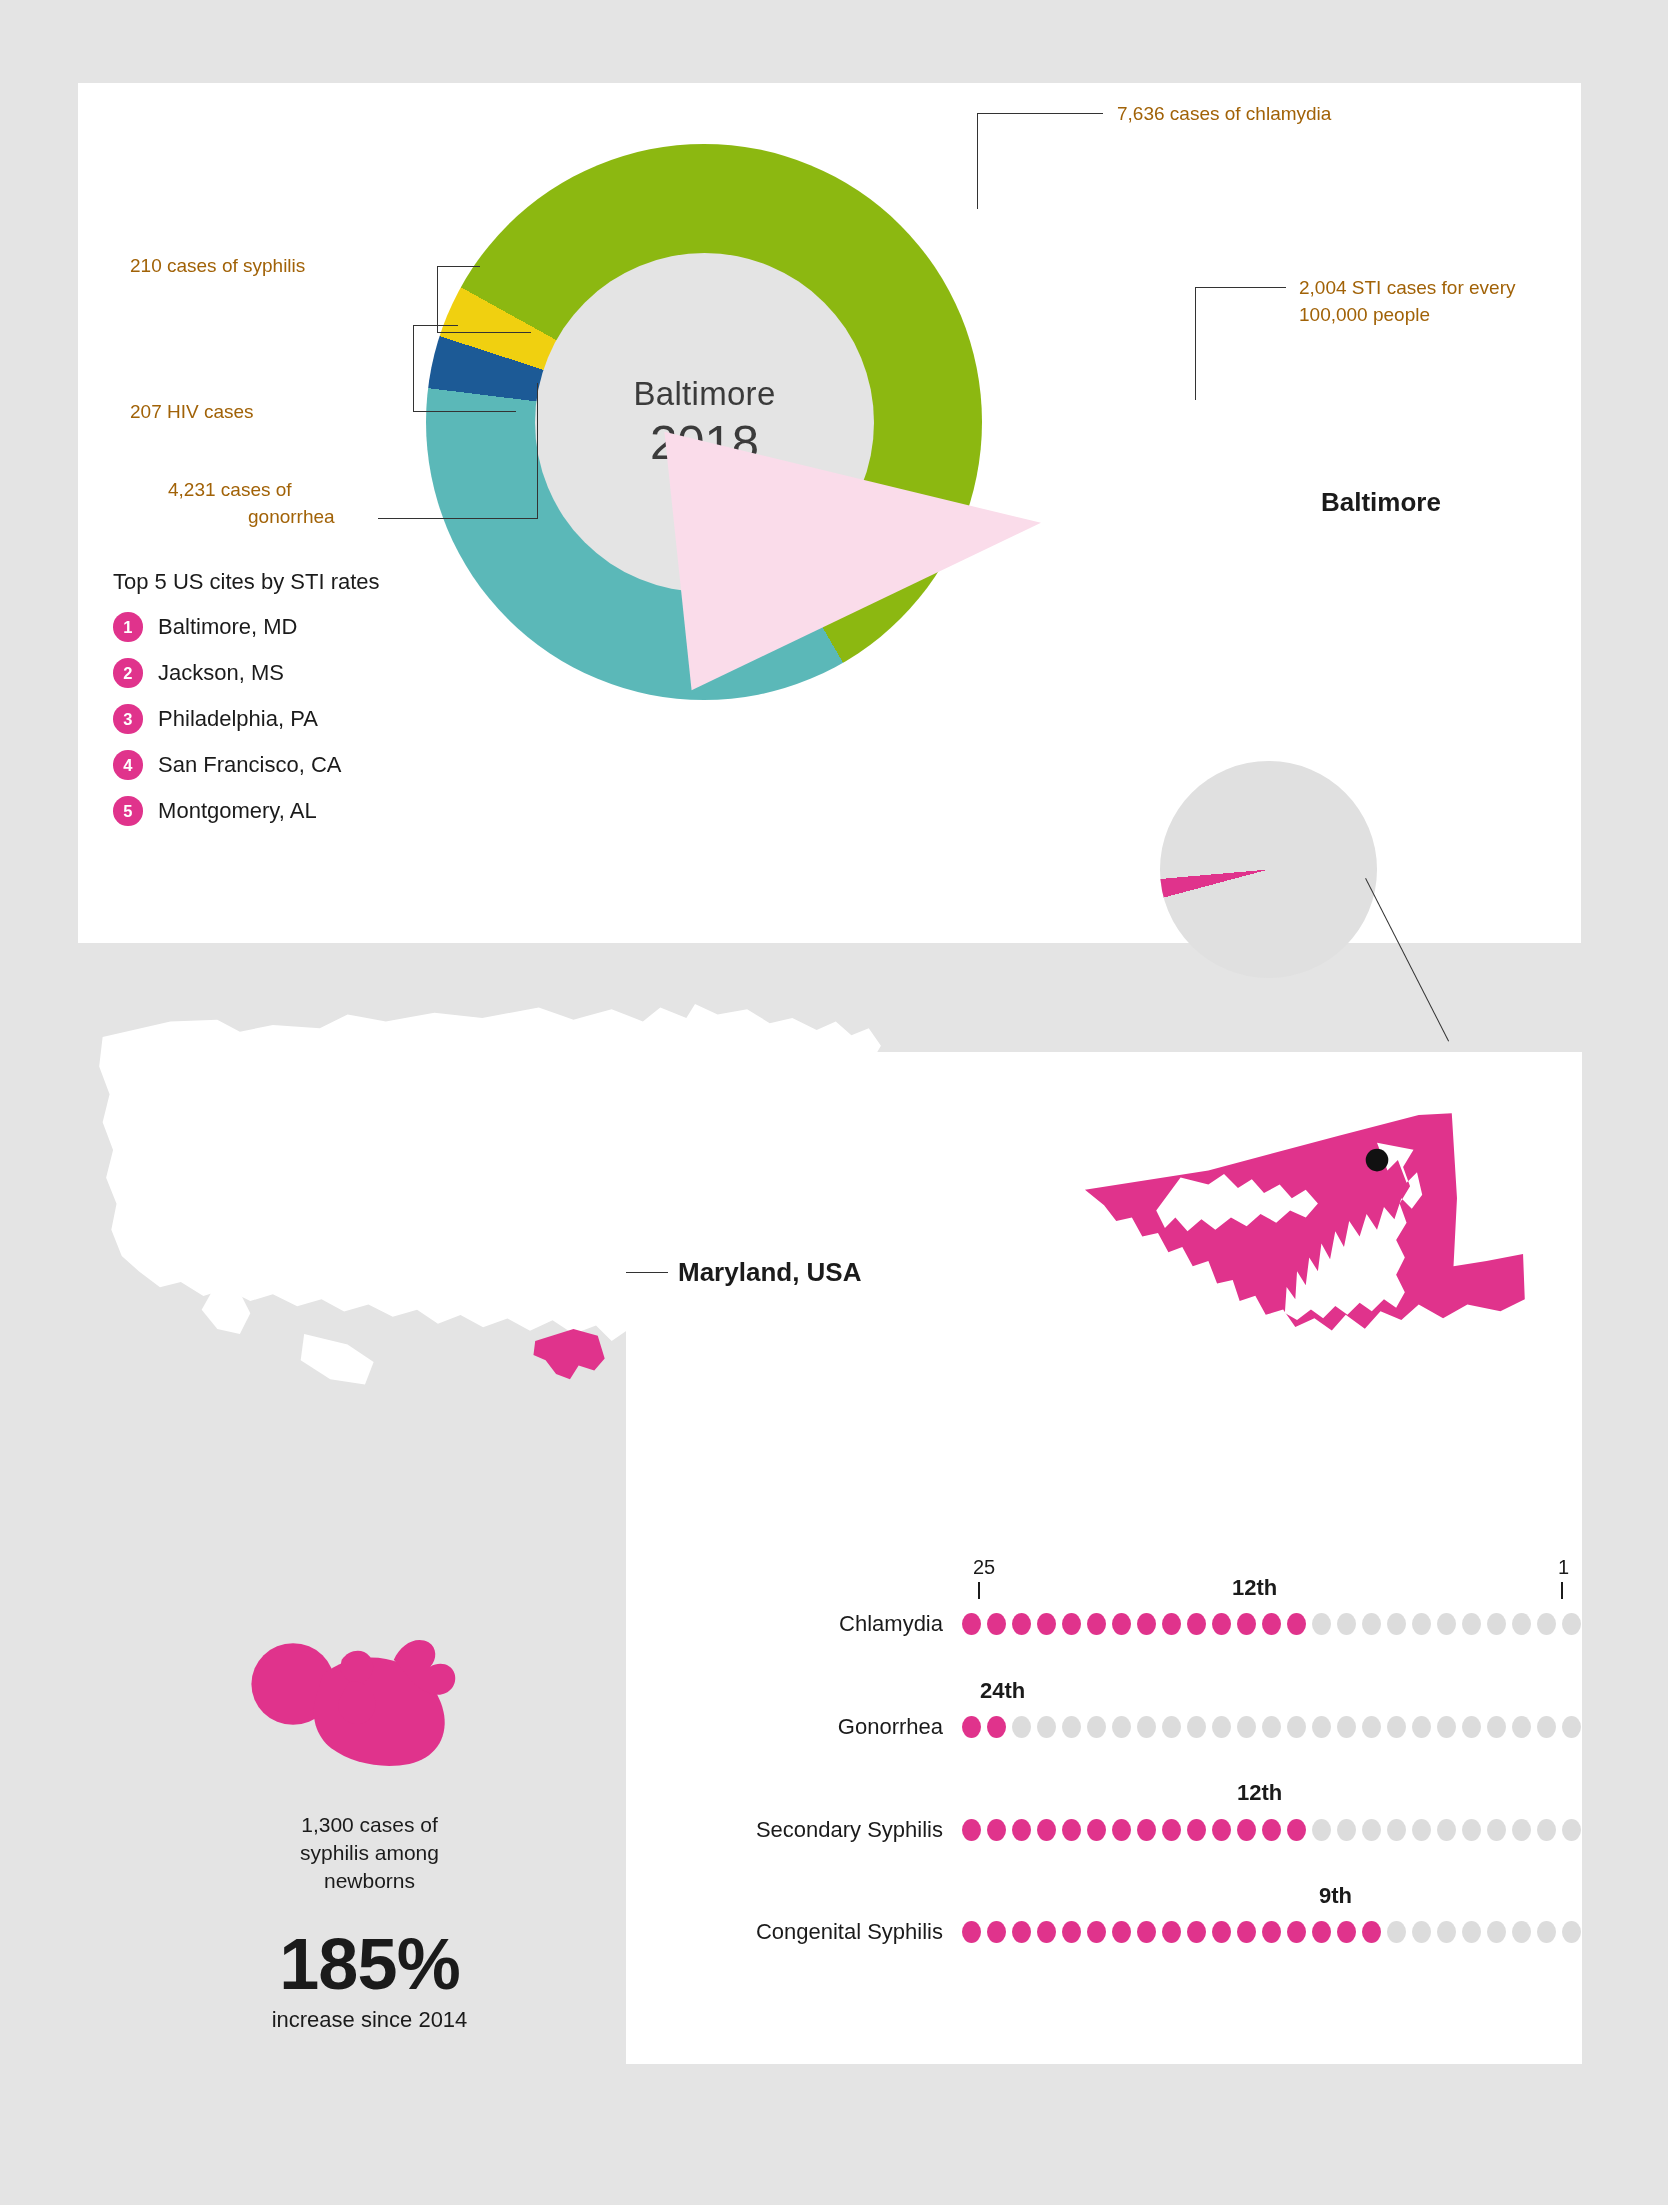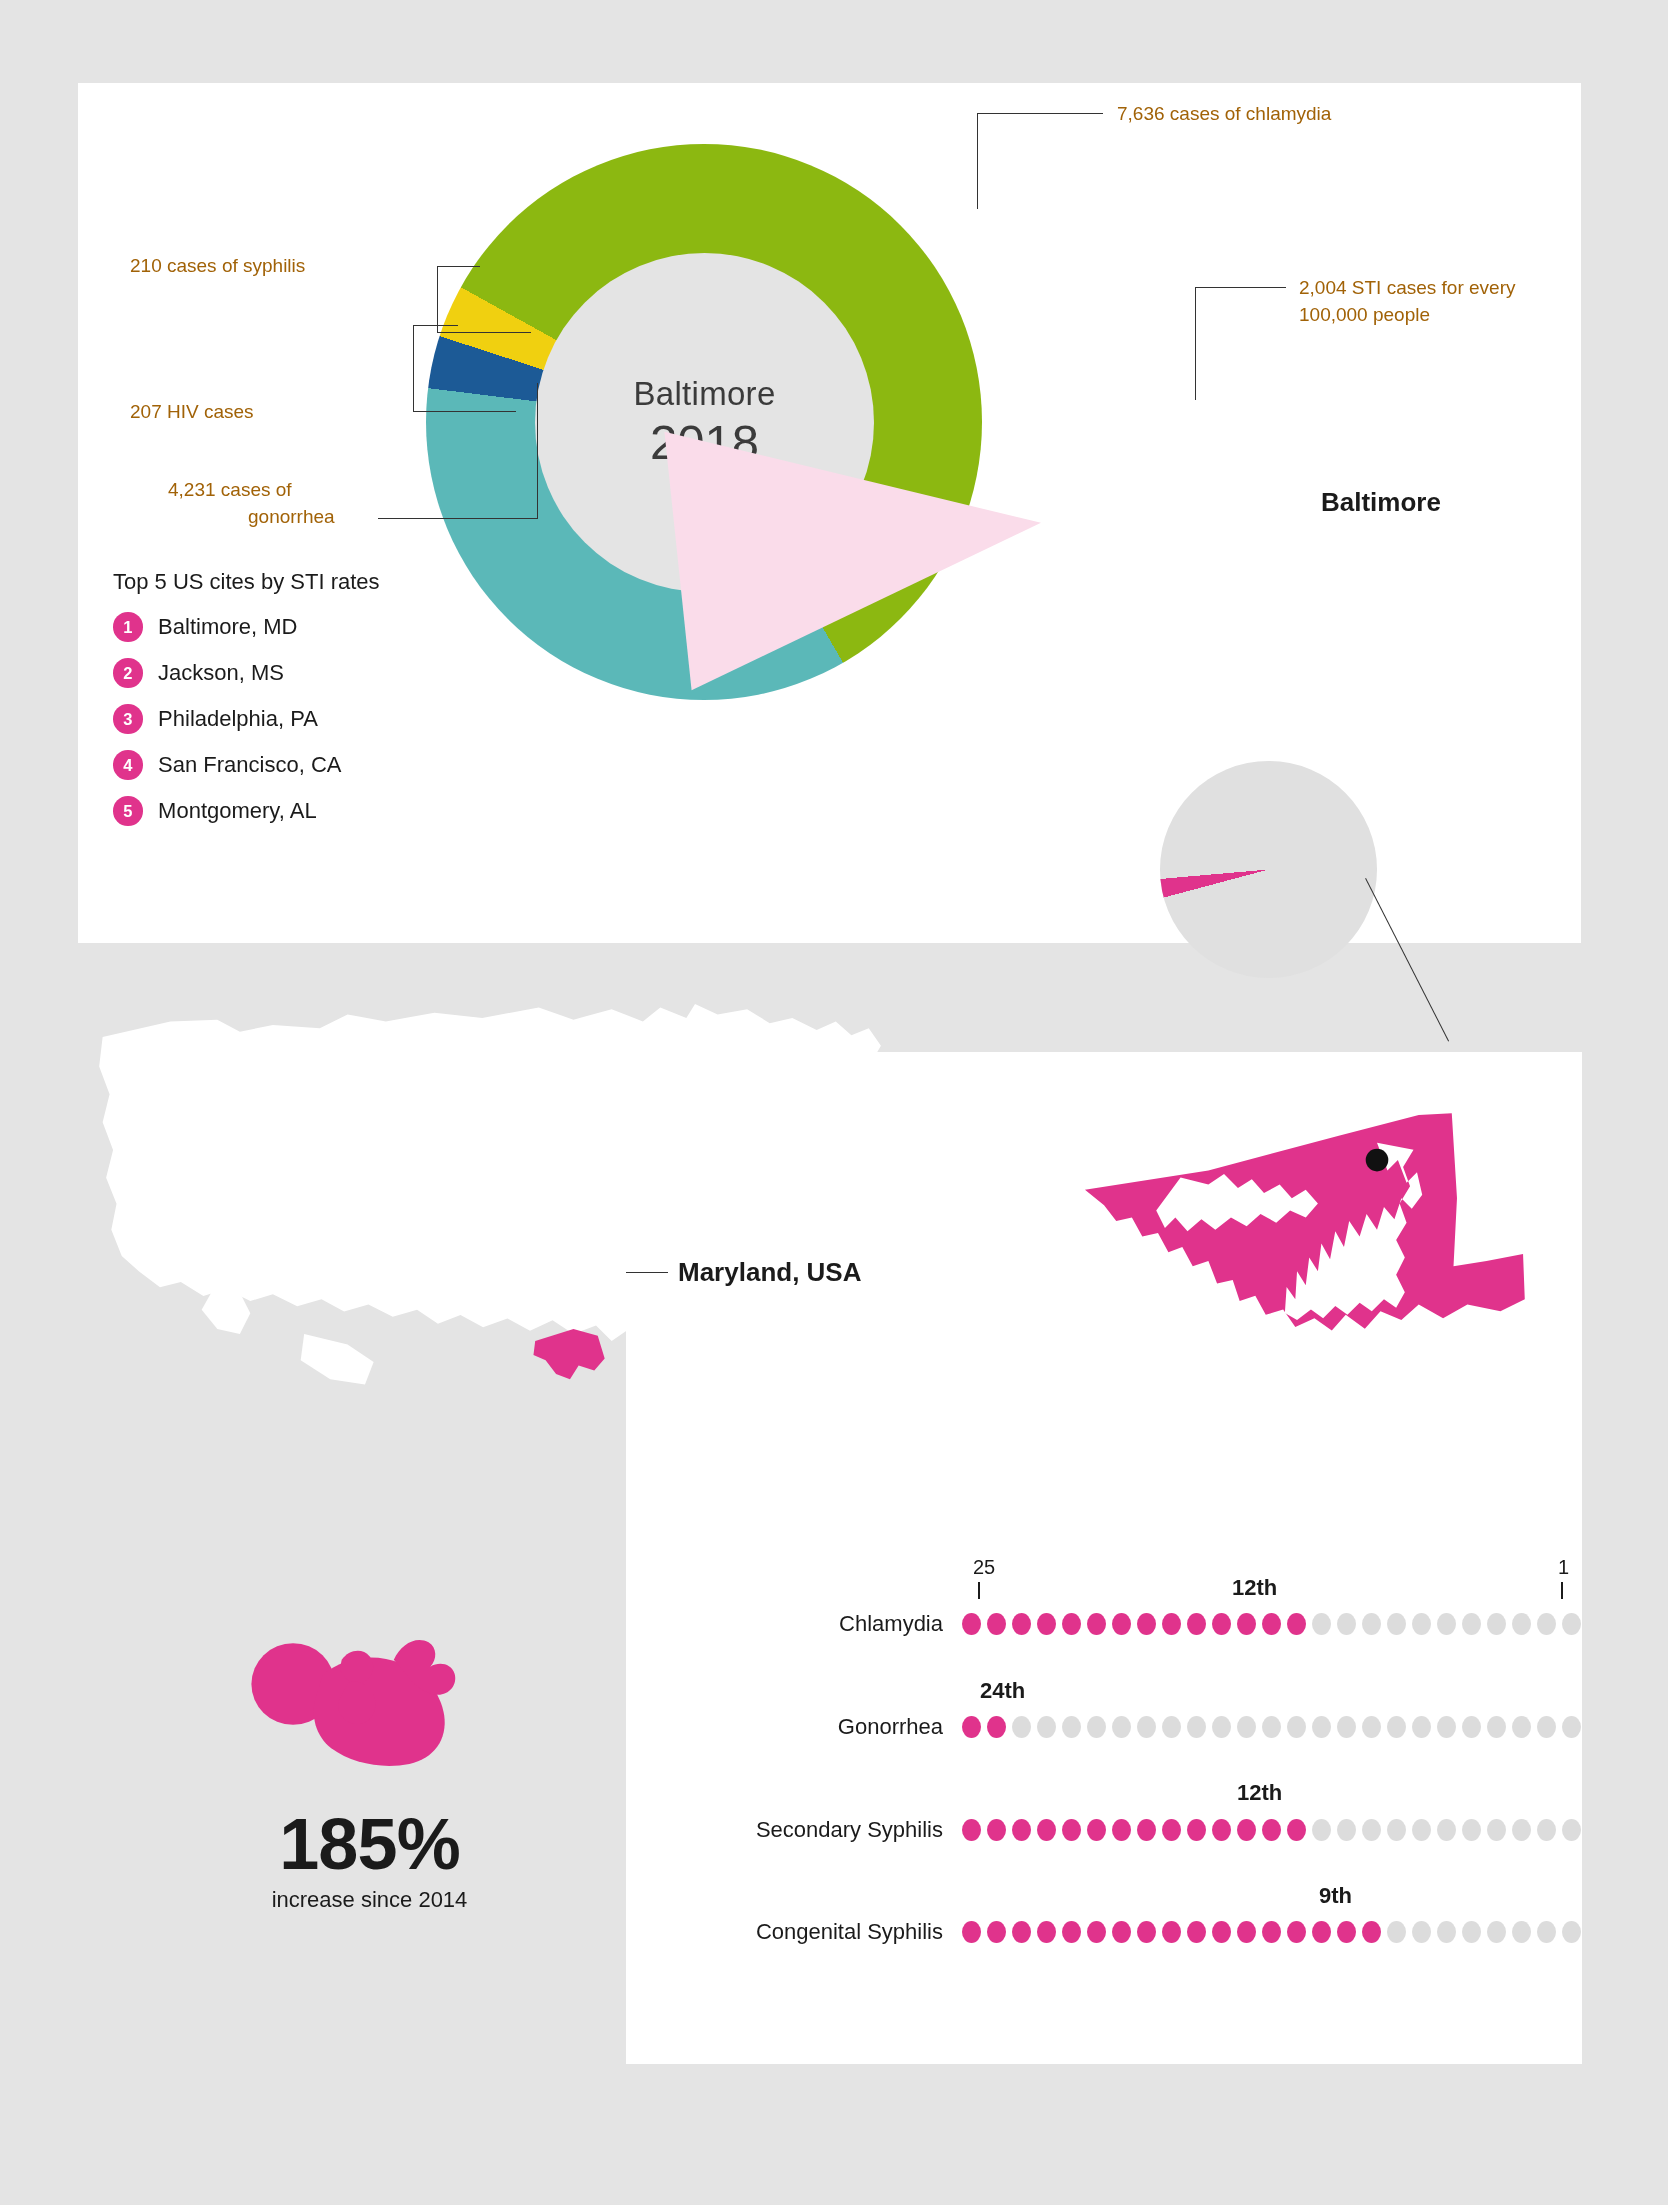--- a/index.html
+++ b/index.html
@@ -65,21 +65,21 @@
   .rank{
     width:29.5px;height:29.5px;border-radius:50%;background:#e0338c;color:#fff;
     font-size:16.5px;font-weight:700;display:flex;align-items:center;justify-content:center;
     margin-right:15.6px;flex:0 0 auto;
   }
   .city{font-size:22px;}
 
   
   #baby-block{position:absolute;left:200px;top:1625px;width:339px;text-align:center;}
   .baby-cap{font-size:21px;line-height:28px;margin-top:21px;}
-  .pct{font-size:72px;font-weight:700;letter-spacing:-0.9px;line-height:1;margin-top:18px;}
+  .pct{font-size:72px;font-weight:700;letter-spacing:-0.9px;line-height:1;margin-top:33px;}
   .pct-sub{font-size:22px;margin-top:7px;}
 
   
   #dotchart{position:absolute;left:721px;top:1556px;width:860px;height:487px;}
   .axis-num{position:absolute;font-size:20px;color:#1b1b1b;}
   .axis-tick{position:absolute;width:1.7px;height:17.4px;background:#1b1b1b;}
   .dot-row{position:absolute;left:0;width:860px;height:35px;display:flex;align-items:center;}
   .dot-label{width:252px;text-align:right;font-size:22px;padding-right:19px;box-sizing:border-box;}
   .dots{display:flex;gap:6px;align-items:center;}
   .dot{width:19px;height:22px;border-radius:50%;background:#dcdcdc;flex:0 0 auto;}
@@ -215,20 +215,25 @@
                C88,128 82,104 88,84 Z"></path>
       <path d="M178,40 C186,22 204,12 218,20 C228,26 228,40 220,48
                C230,42 244,44 248,56 C252,70 240,82 226,80
                C212,78 200,68 192,56 Z"></path>
       <path d="M118,40 C126,28 142,26 150,36 C158,46 154,62 142,66
                C130,70 118,60 116,50 Z"></path>
       <path d="M126,66 C138,62 152,70 156,84 C160,100 150,114 136,114
                C122,114 112,102 114,88 Z"></path>
     </g>
   </svg>
+  <div class="baby-cap">
+    <span>1,300 cases of</span><br>
+    <span>syphilis among</span><br>
+    <span>newborns</span>
+  </div>
   <div class="pct">185%</div>
   <div class="pct-sub">increase since 2014</div>
 </div>
 
 <div class="panel" id="panel-bottom"></div>
 
 <div id="dotchart">
   <div class="axis-num" style="left:252px;top:0px;">25</div>
   <div class="axis-tick" style="left:257px;top:26px;"></div>
   <div class="axis-num" style="left:837px;top:0px;">1</div>

